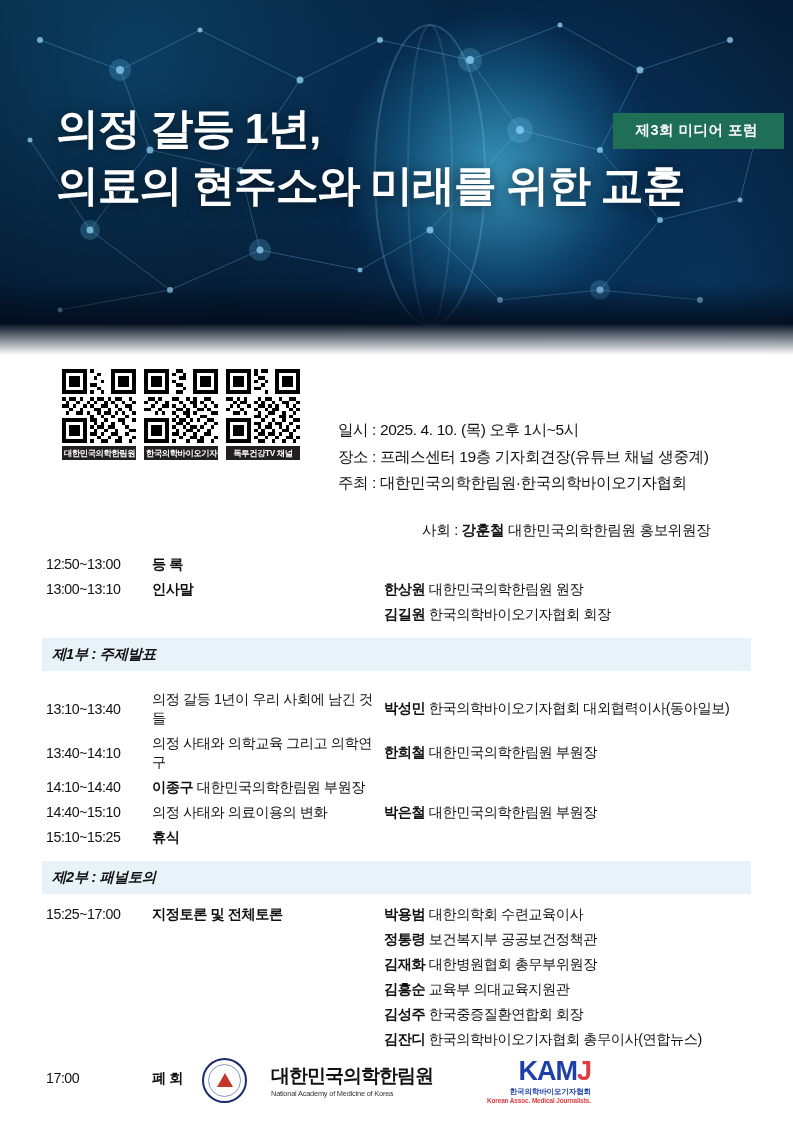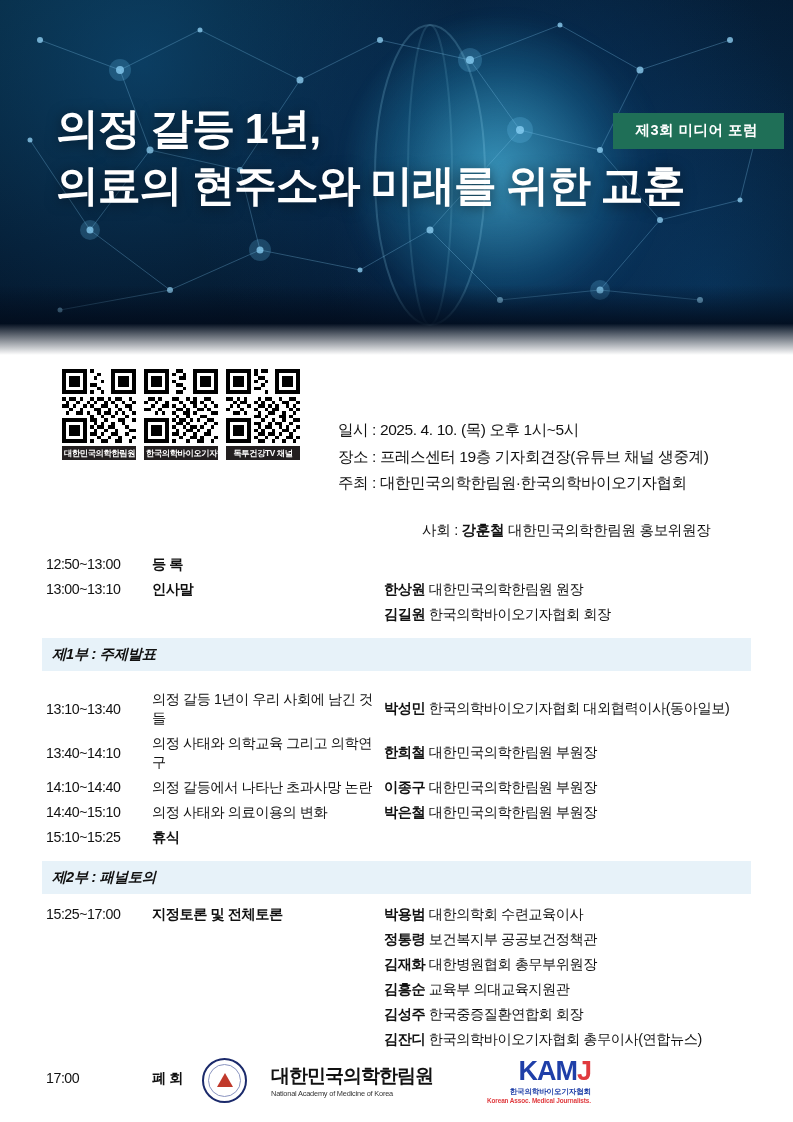--- a/index.html
+++ b/index.html
@@ -611,21 +611,20 @@
       <div class="t-mid">의정 갈등 1년이 우리 사회에 남긴 것들</div>
       <div class="t-right"><span class="nm">박성민</span> <span>한국의학바이오기자협회 대외협력이사(동아일보)</span></div>
     </div>
     <div class="prow">
       <div class="t-time">13:40~14:10</div>
       <div class="t-mid">의정 사태와 의학교육 그리고 의학연구</div>
       <div class="t-right"><span class="nm">한희철</span> <span>대한민국의학한림원 부원장</span></div>
     </div>
     <div class="prow">
       <div class="t-time">14:10~14:40</div>
-      <div class="t-mid">의정 갈등에서 나타난 초과사망 논란</div>
       <div class="t-right"><span class="nm">이종구</span> <span>대한민국의학한림원 부원장</span></div>
     </div>
     <div class="prow">
       <div class="t-time">14:40~15:10</div>
       <div class="t-mid">의정 사태와 의료이용의 변화</div>
       <div class="t-right"><span class="nm">박은철</span> <span>대한민국의학한림원 부원장</span></div>
     </div>
     <div class="prow">
       <div class="t-time">15:10~15:25</div>
       <div class="t-mid bold">휴식</div>

